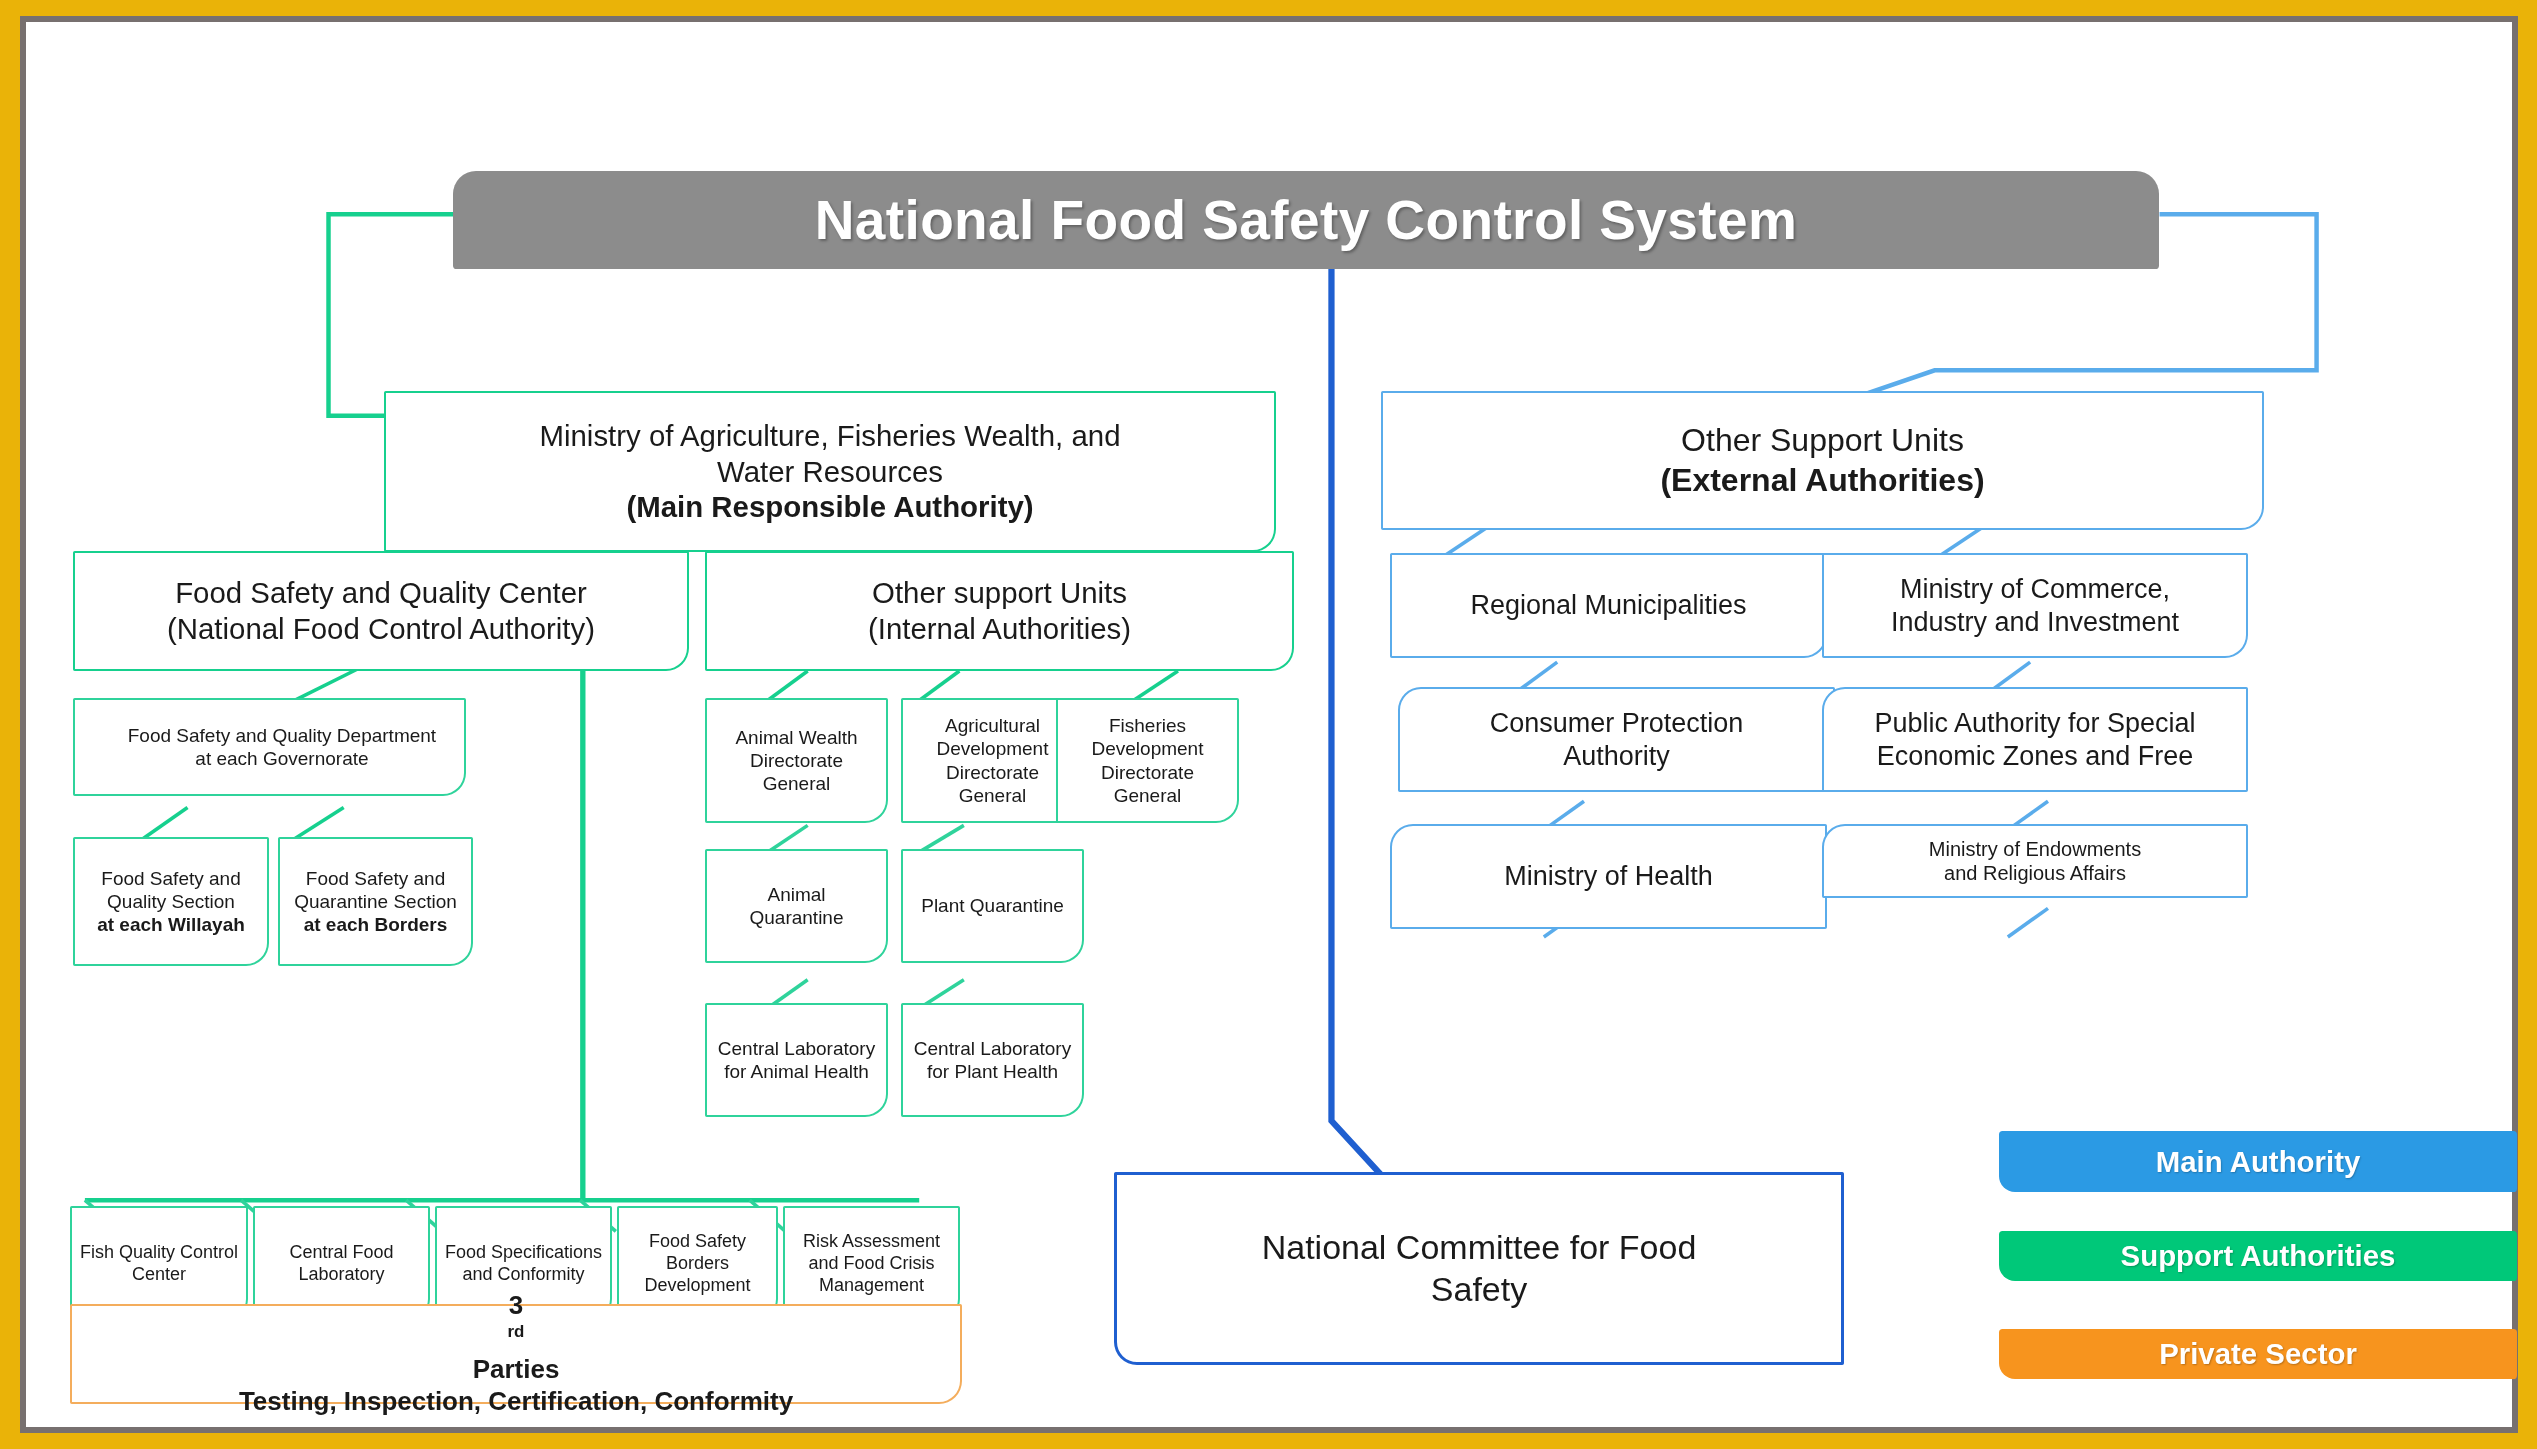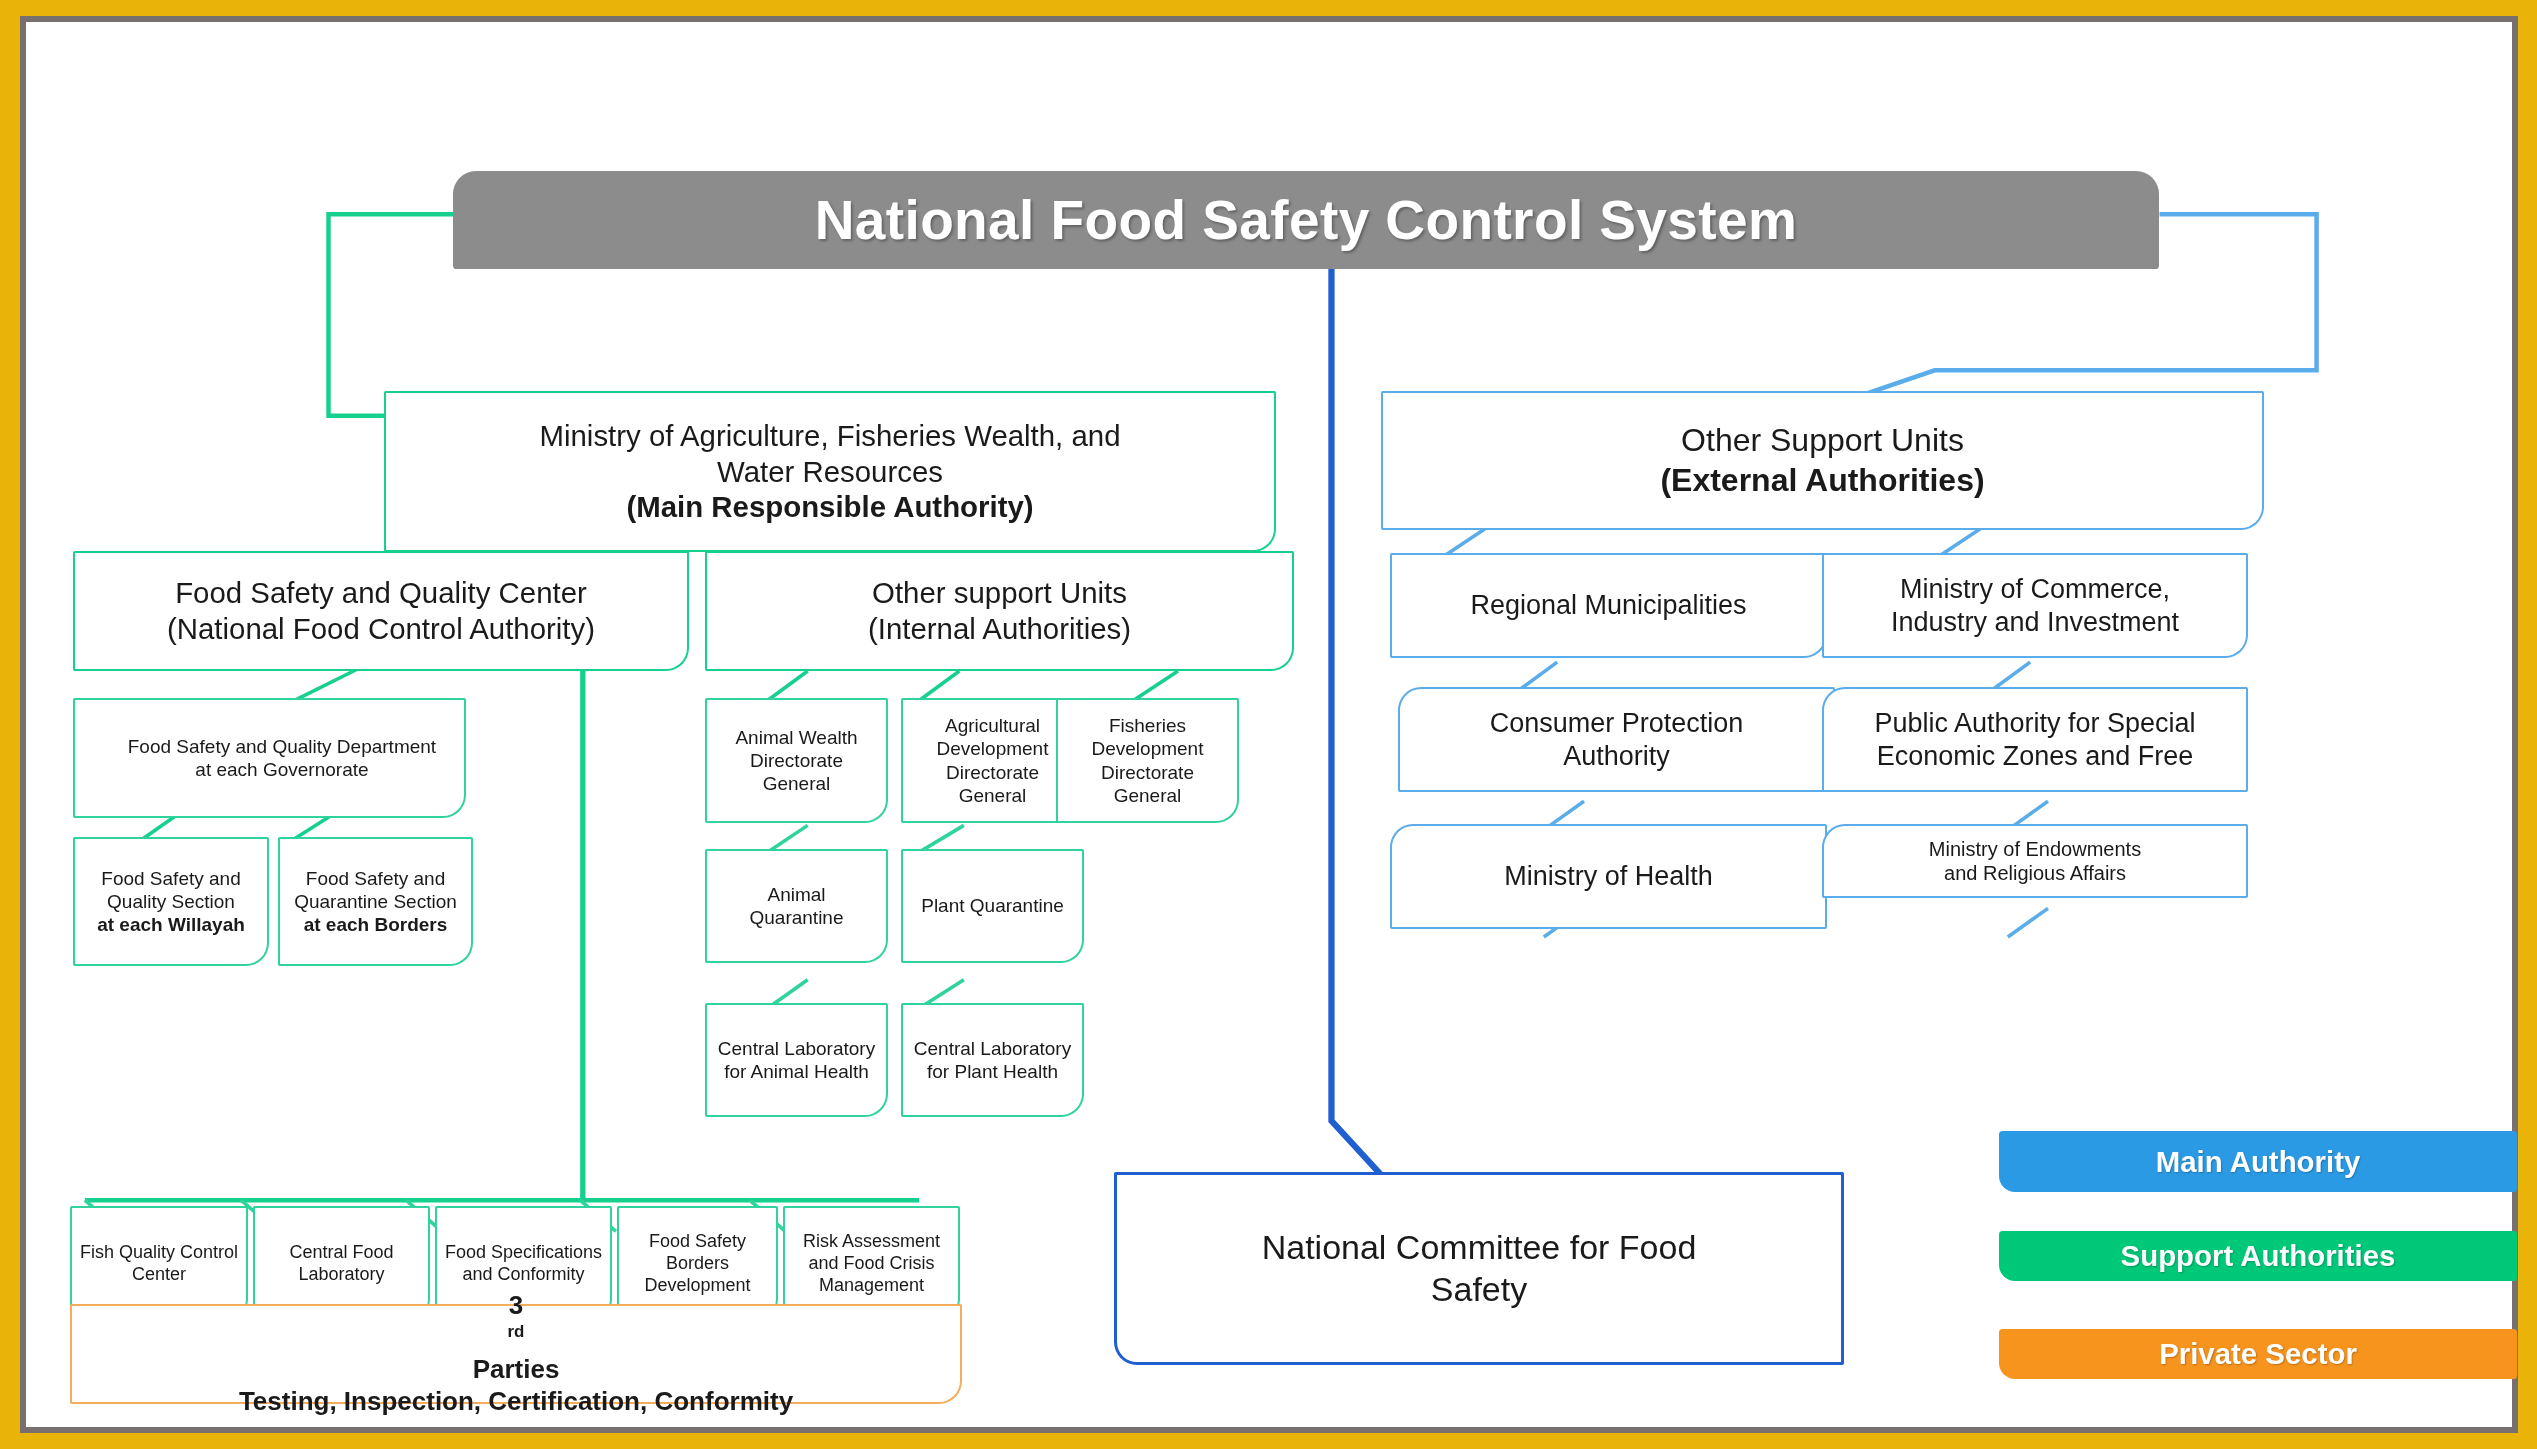--- a/index.html
+++ b/index.html
@@ -141,21 +141,21 @@
     </span>
   </div>
 
   <div class="node grn" style="left:705px;top:551px;width:589px;height:120px;font-size:29.4px;">
     <span>
       <span>Other support Units</span>
       <span>(Internal Authorities)</span>
     </span>
   </div>
 
-  <div class="node grn-soft" style="left:73px;top:698px;width:393px;height:120px;font-size:19px;padding-left:32px;">
+  <div class="node grn-soft" style="left:73px;top:698px;width:393px;height:98px;font-size:19px;padding-left:32px;">
     <span>
       <span>Food Safety and Quality Department</span>
       <span>at each Governorate</span>
     </span>
   </div>
 
   <div class="node grn-soft" style="left:73px;top:837px;width:196px;height:129px;font-size:19px;">
     <span>
       <span>Food Safety and</span>
       <span>Quality Section</span>

